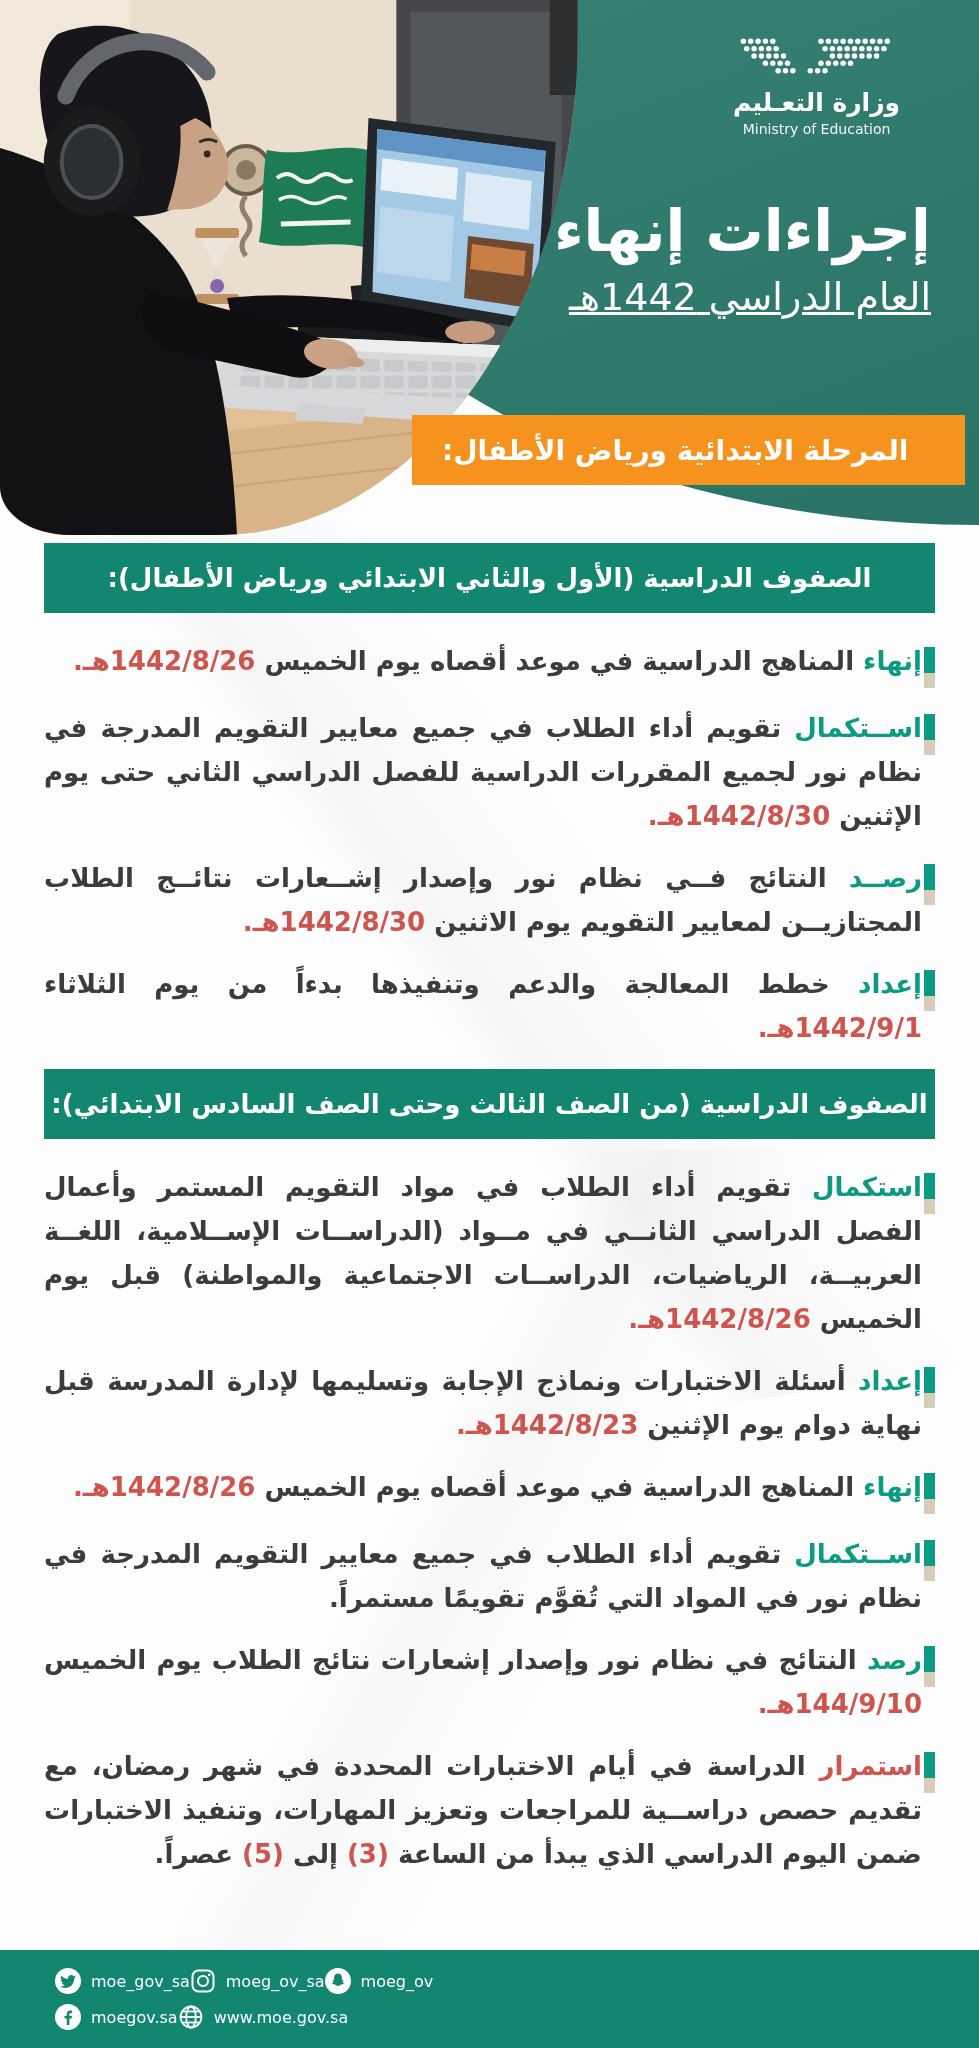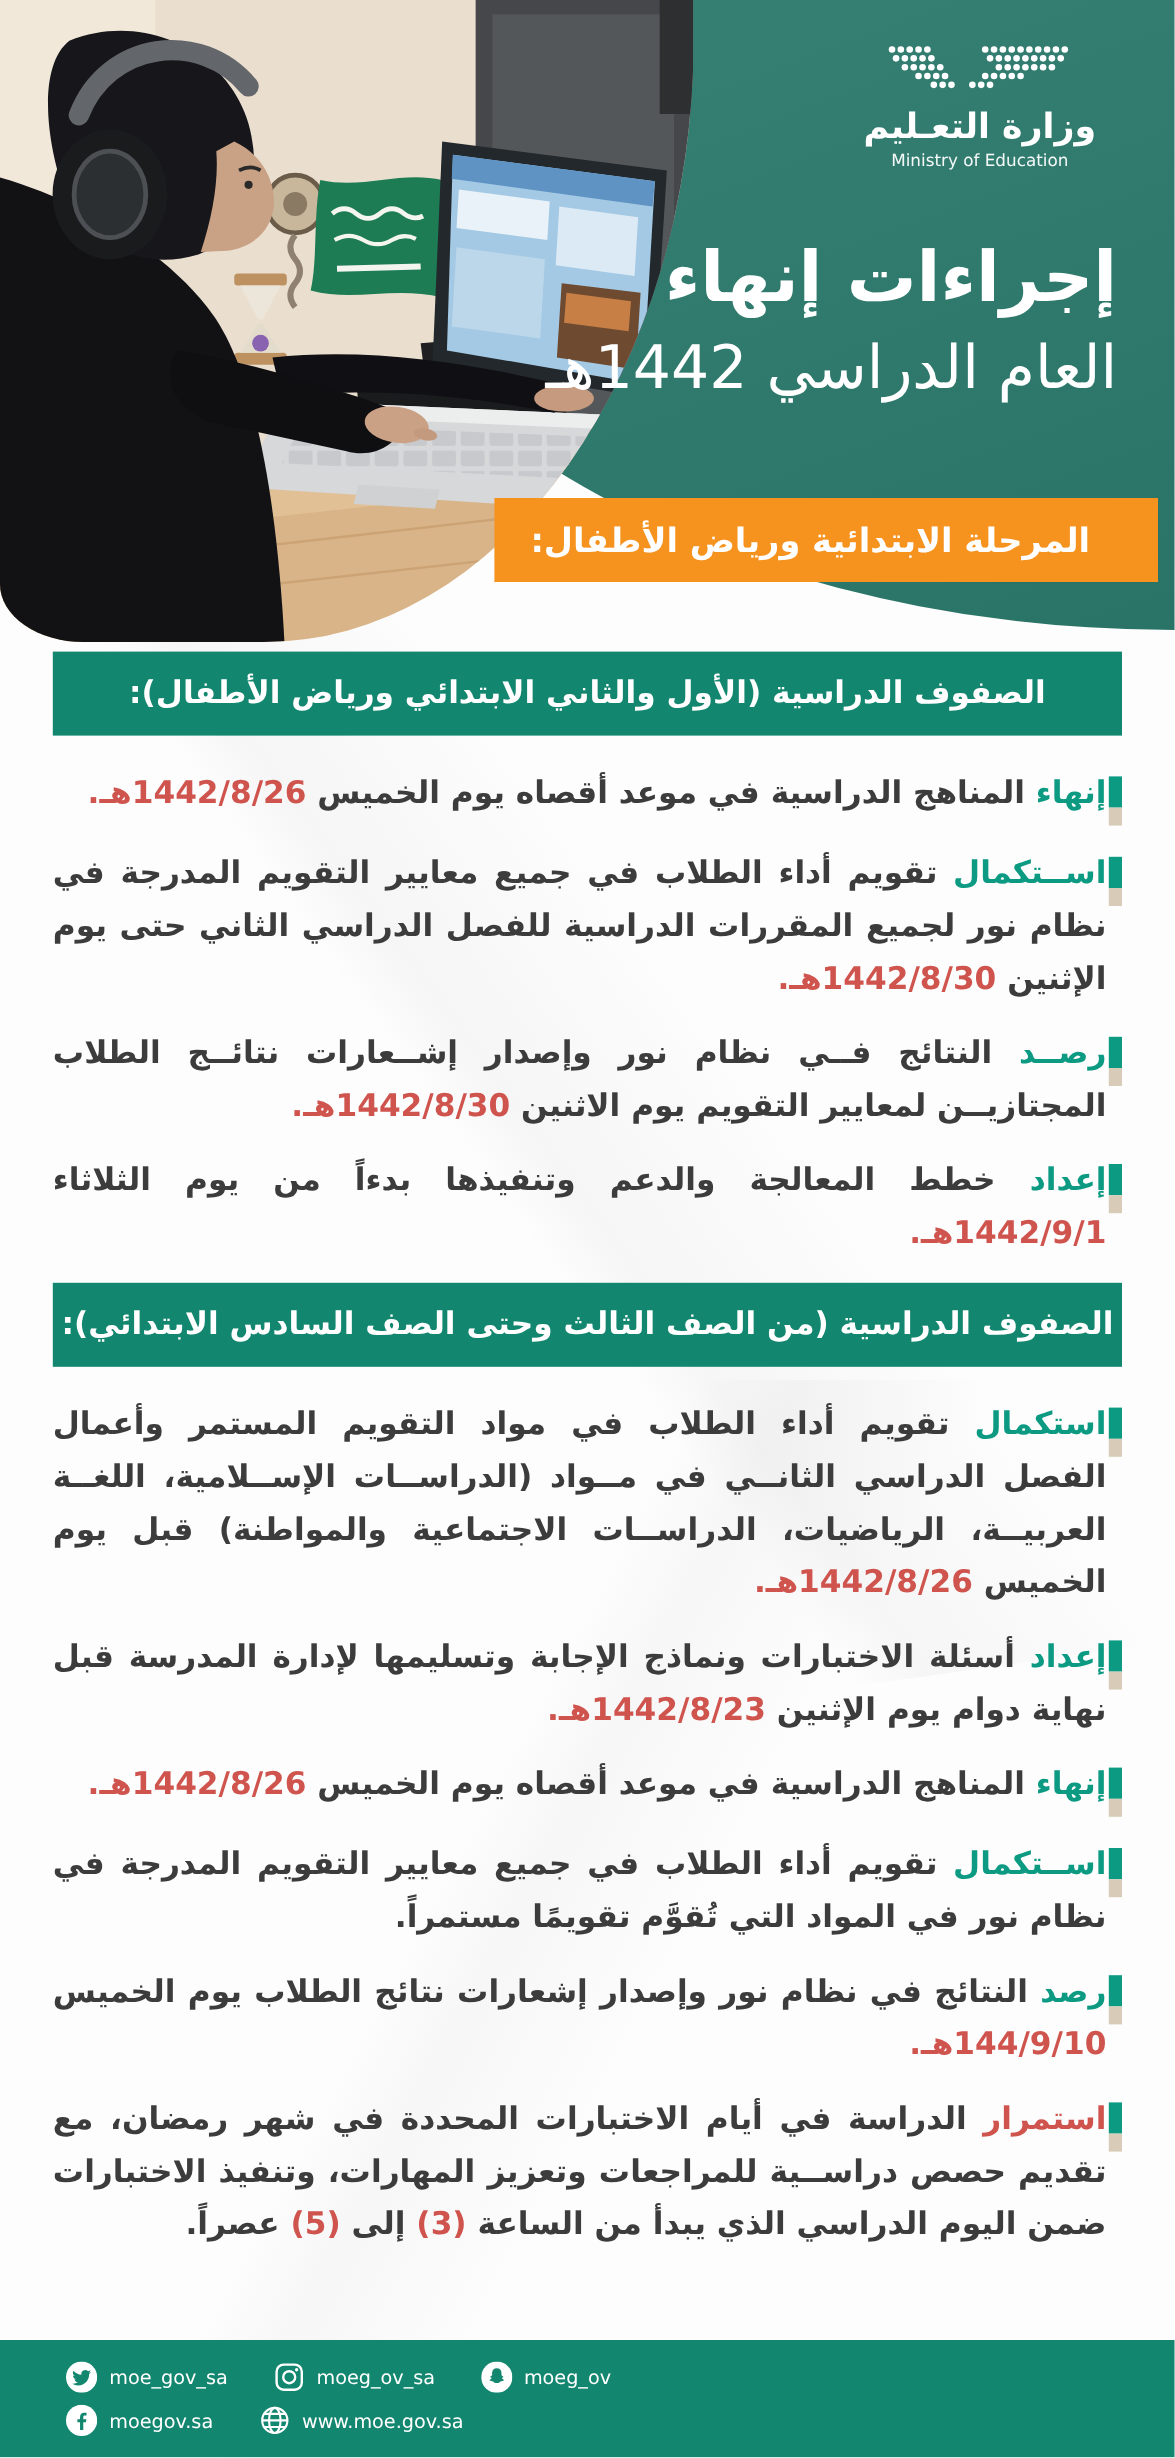--- a/index.html
+++ b/index.html
@@ -19,26 +19,26 @@
   .hero-green{position:absolute;top:0;right:0;width:75%;height:525px;
     background:var(--header-teal);border-bottom-left-radius:100% 88%;z-index:1;}
   .hero-green::after{content:"";position:absolute;inset:0;border-bottom-left-radius:100% 88%;
     background:linear-gradient(160deg,rgba(255,255,255,.05),rgba(0,0,0,.06));}
   .hero-photo{position:absolute;top:0;left:0;width:59%;height:535px;overflow:hidden;
     border-radius:0 0 62% 12% / 0 0 94% 9%;z-index:2;}
   .hero-photo svg{display:block;width:100%;height:100%;}
 
   .logo{position:absolute;top:36px;right:50px;width:225px;text-align:center;color:#fff;z-index:3;}
   .logo svg{width:158px;height:44px;display:block;margin:0 auto 8px;}
-  .logo-ar{font-size:29px;font-weight:700;letter-spacing:1px;}
+  .logo-ar{font-size:25px;font-weight:700;letter-spacing:1px;}
   .logo-en{font-size:14px;margin-top:4px;opacity:.95;}
 
   .title{position:absolute;top:192px;right:48px;text-align:right;color:#fff;z-index:3;direction:rtl;}
   .title-l1{font-size:58px;font-weight:700;line-height:1.35;}
-  .title-l2{font-size:50px;font-weight:400;line-height:1.45;}
+  .title-l2{font-size:38px;font-weight:400;line-height:1.45;text-decoration:underline;}
 
   .stage-banner{position:absolute;top:415px;right:14px;width:553px;height:70px;z-index:3;
     background:var(--orange);color:#fff;display:flex;align-items:center;justify-content:flex-end;
     direction:rtl;font-size:28px;font-weight:700;padding:0 30px;box-sizing:border-box;}
 
   
   .main{position:relative;z-index:1;margin:0 44px;}
   .section-bar{height:70px;margin-top:8px;background:var(--bar-green);color:#fff;
     display:flex;align-items:center;justify-content:center;direction:rtl;
     font-size:26px;font-weight:700;}
@@ -52,21 +52,21 @@
   .btext{margin:0;flex:1;font-size:26px;font-weight:700;color:var(--text);
     line-height:44px;text-align:justify;}
   .seg-k{color:var(--accent);}
   .seg-kr{color:var(--red);}
   .seg-d{color:var(--red);}
   .seg-t{color:var(--text);}
 
   
   .footer{position:absolute;left:0;right:0;bottom:0;height:98px;background:var(--footer-green);
     color:#fff;direction:ltr;padding:13px 0 0 55px;box-sizing:border-box;z-index:2;}
-  .frow{display:flex;align-items:center;gap:38px;height:36px;}
+  .frow{display:flex;align-items:center;height:36px;}
   .fitem{display:flex;align-items:center;gap:10px;}
   .ficon{width:26px;height:26px;display:inline-flex;}
   .ficon svg{width:26px;height:26px;}
   .flabel{font-size:16px;}
 </style>
 </head>
 <body>
 
 <div class="page">
 

